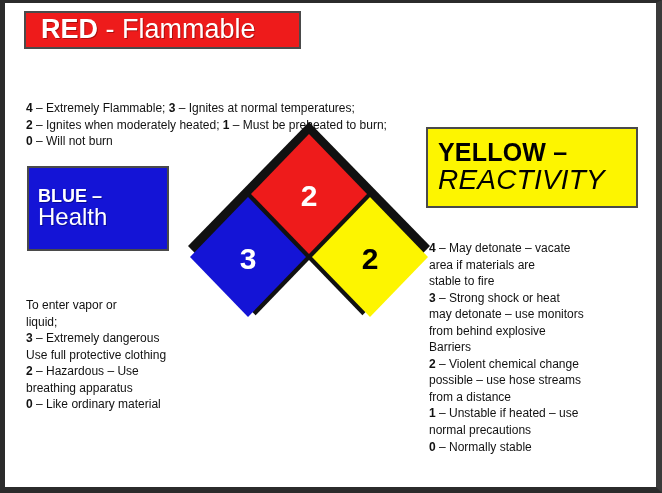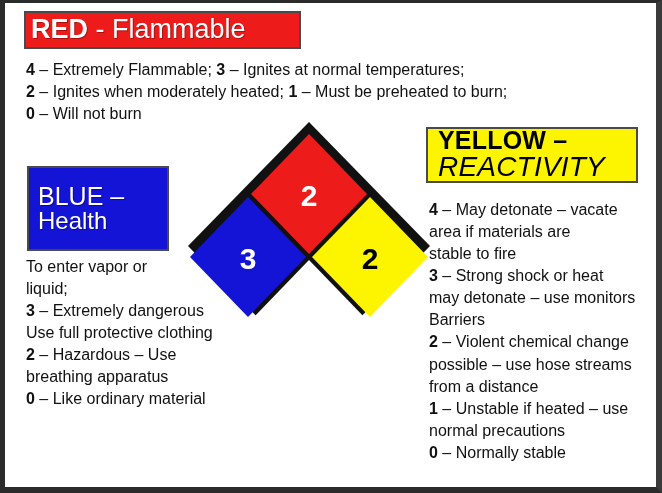--- a/index.html
+++ b/index.html
@@ -29,55 +29,56 @@
     flex-direction: column;
     justify-content: center;
     line-height: 1.02;
   }
   .hdr-red {
     left: 19px; top: 8px;
     width: 277px; height: 38px;
     background: #ee1b1b;
     border: 2px solid #4a4a4a;
     color: #ffffff;
-    padding-left: 5px;
+    padding-left: 15px;
     text-shadow: 1px 1px 0 rgba(90,0,0,.45);
   }
   .hdr-red .l1 { font-size: 27px; white-space: nowrap; }
   .hdr-red .b { font-weight: bold; }
   .hdr-red .rest { font-weight: normal; }
 
   .hdr-blue {
     left: 22px; top: 163px;
     width: 142px; height: 85px;
     background: #1414d6;
     border: 2px solid #4a4a4a;
     color: #ffffff;
     padding-left: 9px;
     text-shadow: 1px 1px 0 rgba(0,0,80,.5);
   }
-  .hdr-blue .l1 { font-size: 25px; font-weight: normal; }
+  .hdr-blue .l1 { font-size: 18px; font-weight: bold; }
   .hdr-blue .l2 { font-size: 24px; font-weight: normal; }
 
   .hdr-yellow {
     left: 421px; top: 124px;
-    width: 212px; height: 56px;
+    width: 212px; height: 81px;
     background: #fdf500;
     border: 2px solid #4a4a4a;
     color: #000000;
     padding-left: 10px;
   }
   .hdr-yellow .l1 { font-size: 25px; font-weight: bold; letter-spacing: .2px; }
   .hdr-yellow .l2 { font-size: 28px; font-weight: normal; letter-spacing: .2px; font-style: italic; }
 
   
   .body-text {
     color: #111111;
-    font-size: 16px;
+    font-size: 12px;
     line-height: 1.38;
+    margin-top: 41px;
   }
   .body-text .ln { white-space: nowrap; }
   .body-text b { font-weight: bold; }
 
   .txt-red   { left: 21px;  top: 56px;  width: 624px; }
   .txt-blue  { left: 21px;  top: 253px; width: 240px; }
   .txt-yellow{ left: 424px; top: 196px; width: 232px; }
   .txt-yellow .ln, .txt-blue .ln { white-space: normal; }
 
   
@@ -128,20 +129,21 @@
     <div class="l1">YELLOW –</div>
     <div class="l2">REACTIVITY</div>
   </div>
 
   <div class="abs body-text txt-yellow">
       <div class="ln"><b>4</b> – May detonate – vacate</div>
       <div class="ln">area if materials are</div>
       <div class="ln">stable to fire</div>
       <div class="ln"><b>3</b> – Strong shock or heat</div>
       <div class="ln">may detonate – use monitors</div>
+      <div class="ln">from behind explosive</div>
       <div class="ln">Barriers</div>
       <div class="ln"><b>2</b> – Violent chemical change</div>
       <div class="ln">possible – use hose streams</div>
       <div class="ln">from a distance</div>
       <div class="ln"><b>1</b> – Unstable if heated – use</div>
       <div class="ln">normal precautions</div>
       <div class="ln"><b>0</b> – Normally stable</div>
     </div>
 
   <div class="abs" id="diamond-wrap">

